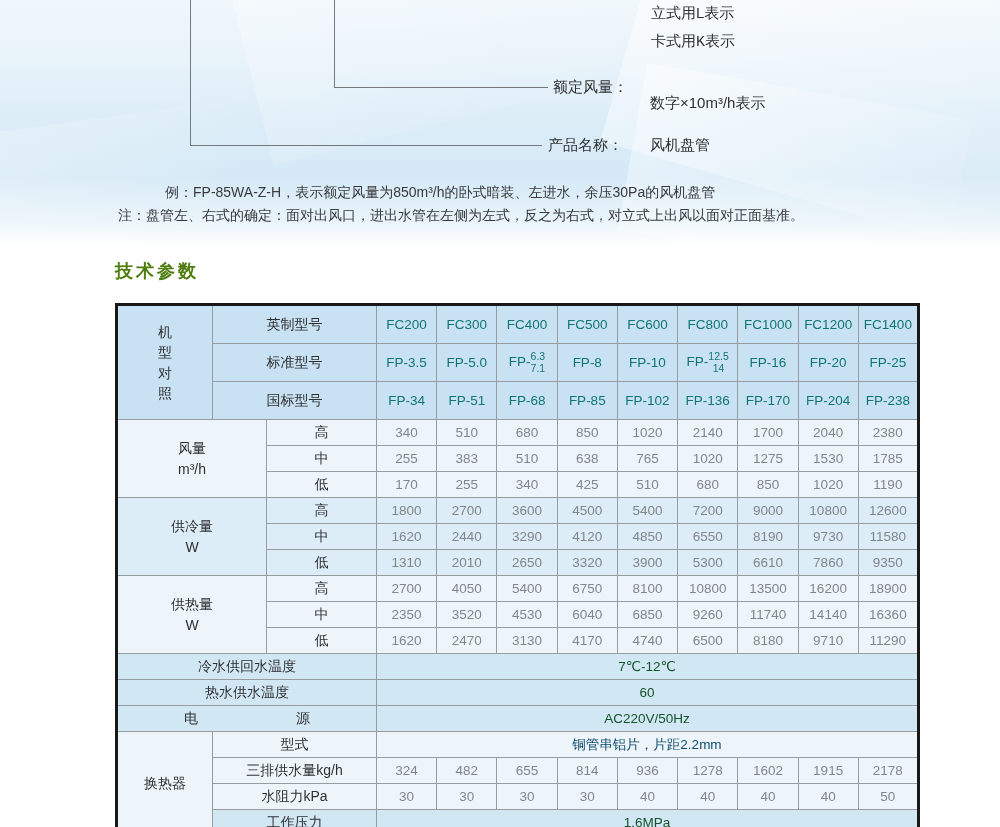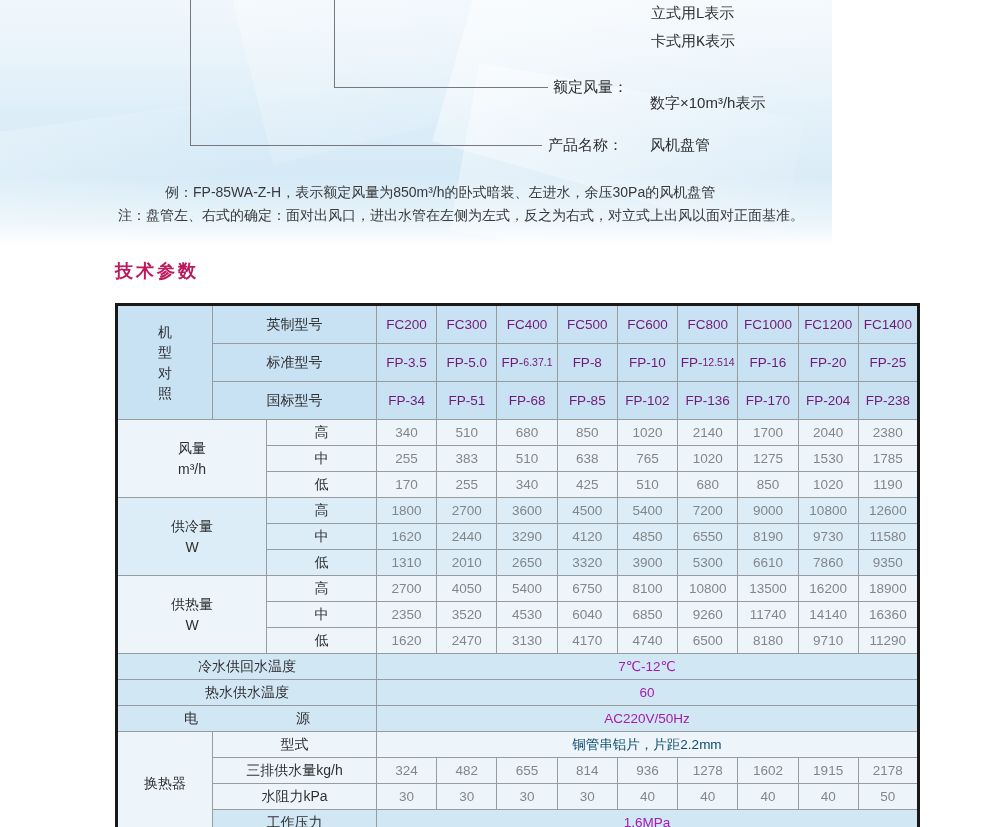--- a/index.html
+++ b/index.html
@@ -5,41 +5,41 @@
   html,body{margin:0;padding:0;}
   body{
     width:1000px;height:827px;overflow:hidden;position:relative;
     background:#ffffff;
     font-family:"Liberation Sans","DejaVu Sans",sans-serif;
   }
   .page{position:absolute;left:0;top:0;width:1000px;height:827px;overflow:hidden;}
 
   
   .banner{
-    position:absolute;left:0;top:0;width:832px;height:246px;overflow:hidden;
+    position:absolute;left:0;top:0;width:1000px;height:246px;overflow:hidden;
     background:linear-gradient(180deg,#f0f7fc 0%,#e9f3fa 22%,#dcedf8 48%,#d5e9f6 72%,#e9f4fa 90%,#ffffff 100%);
   }
   .banner .shape{position:absolute;pointer-events:none;}
   .shape.s1{right:-90px;top:-70px;width:460px;height:280px;transform:rotate(16deg);
     background:linear-gradient(135deg,rgba(255,255,255,.65),rgba(255,255,255,0));}
   .shape.s2{left:240px;top:-110px;width:400px;height:230px;transform:rotate(-14deg);
     background:linear-gradient(160deg,rgba(255,255,255,.40),rgba(255,255,255,0));}
   .shape.s3{right:40px;top:90px;width:330px;height:170px;transform:rotate(10deg);
     background:linear-gradient(120deg,rgba(255,255,255,.45),rgba(214,233,246,0));}
   .shape.s4{left:-60px;top:120px;width:300px;height:140px;transform:rotate(-8deg);
     background:linear-gradient(100deg,rgba(255,255,255,.30),rgba(255,255,255,0));}
 
   .diag-line{position:absolute;background:#75797c;}
   .banner-text{position:absolute;font-size:15px;color:#2f3133;white-space:nowrap;}
   .note-text{position:absolute;font-size:14px;color:#37393b;white-space:nowrap;}
 
   
   .section-title{
     position:absolute;left:115px;top:259px;margin:0;
-    font-size:18px;font-weight:bold;color:#be185d;letter-spacing:3px;text-align:center;
+    font-size:18px;font-weight:bold;color:#4d7c0f;letter-spacing:3px;text-align:center;
   }
 
   
   .tech-table{
     position:absolute;left:115px;top:303px;width:805px;
     border-collapse:collapse;table-layout:fixed;
     border:3px solid #191919;
   }
   .tech-table td{
     border:1px solid #979ca1;
@@ -49,27 +49,27 @@
   }
   tr.hrow td{height:37px;}
   tr.drow td{height:25px;}
 
   td.bg-hdr{background:#c9e2f3;}
   td.bg-pale{background:#eef5fa;}
   td.bg-blue{background:#dcedf7;}
   td.bg-mid{background:#d2e7f4;}
 
   td.num{color:#82868a;font-size:13.5px;}
-  td.model-val{color:#701a75;font-size:13.5px;}
-  td.merged-gray{color:#a21caf;font-size:13.5px;}
+  td.model-val{color:#0f766e;font-size:13.5px;}
+  td.merged-gray{color:#14532d;font-size:13.5px;}
   td.merged-dark{color:#0c4a6e;font-size:13.5px;}
 
   .vchar{display:block;line-height:1.45;font-size:14px;color:#2e2f31;}
   .two-line span{display:block;line-height:1.5;}
-  .stack{display:inline-flex;flex-direction:row;vertical-align:middle;
+  .stack{display:inline-flex;flex-direction:column;vertical-align:middle;
     font-size:10.5px;line-height:1.1;text-align:center;}
 </style>
 </head>
 <body>
 
 <div class="page">
 
   <div class="banner">
     <div class="shape s1"></div>
     <div class="shape s2"></div>

